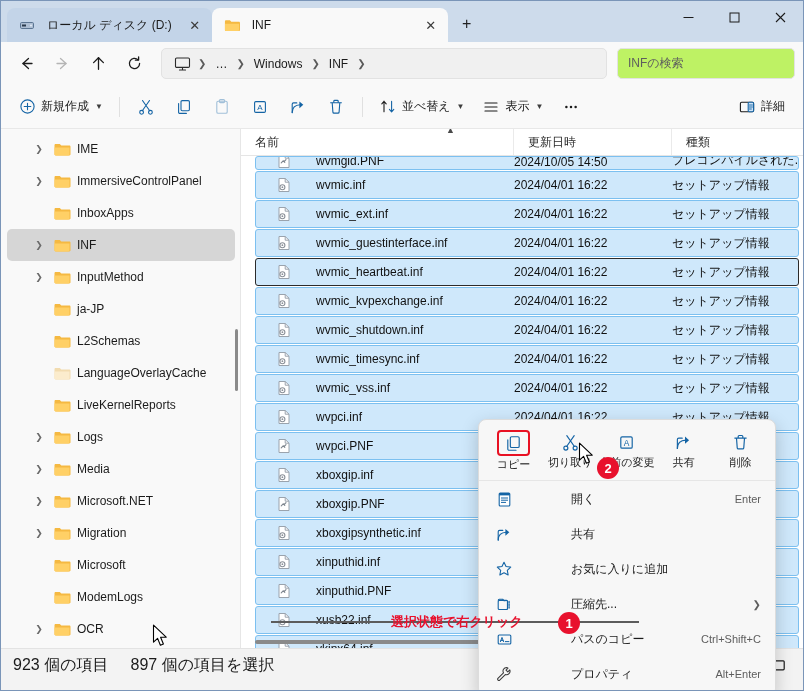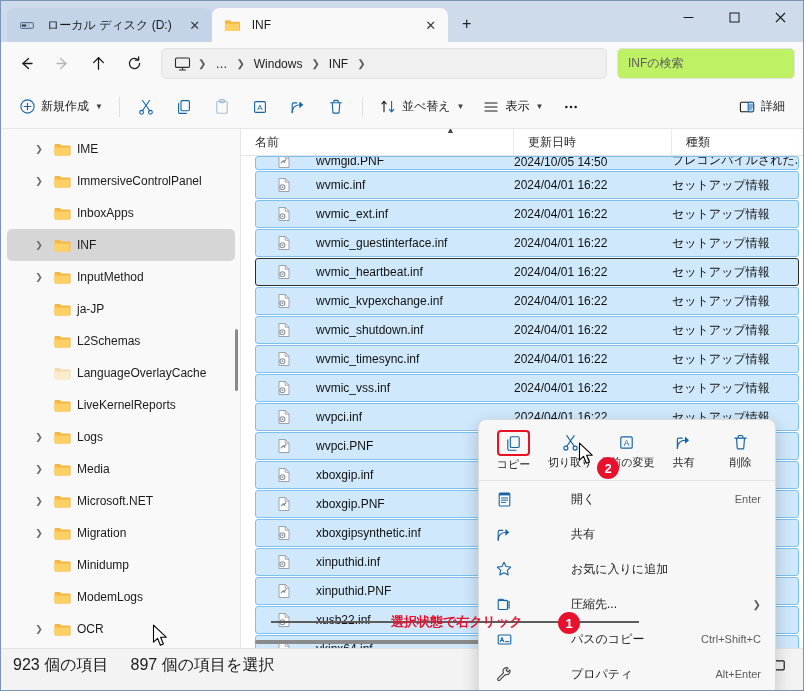--- a/index.html
+++ b/index.html
@@ -699,21 +699,21 @@
             <span>Migration</span>
           </div>
           <div class="tree-item">
             <span class="chev empty">❯</span>
             <span class="folder-ico">
               <svg width="18" height="15" viewBox="0 0 17 15">
                 <path d="M1 3.2c0-.7.5-1.2 1.2-1.2h4.1l1.5 1.6h8c.7 0 1.2.5 1.2 1.2v7.4c0 .7-.5 1.2-1.2 1.2H2.2c-.7 0-1.2-.5-1.2-1.2z" fill="#f5b942"></path>
                 <path d="M1 5.6h15v6.6c0 .7-.5 1.2-1.2 1.2H2.2c-.7 0-1.2-.5-1.2-1.2z" fill="#ffd066"></path>
               </svg>
             </span>
-            <span>Minidump</span>
+            <span>Microsoft</span>
           </div>
           <div class="tree-item">
             <span class="chev empty">❯</span>
             <span class="folder-ico">
               <svg width="18" height="15" viewBox="0 0 17 15">
                 <path d="M1 3.2c0-.7.5-1.2 1.2-1.2h4.1l1.5 1.6h8c.7 0 1.2.5 1.2 1.2v7.4c0 .7-.5 1.2-1.2 1.2H2.2c-.7 0-1.2-.5-1.2-1.2z" fill="#f5b942"></path>
                 <path d="M1 5.6h15v6.6c0 .7-.5 1.2-1.2 1.2H2.2c-.7 0-1.2-.5-1.2-1.2z" fill="#ffd066"></path>
               </svg>
             </span>
             <span>ModemLogs</span>

